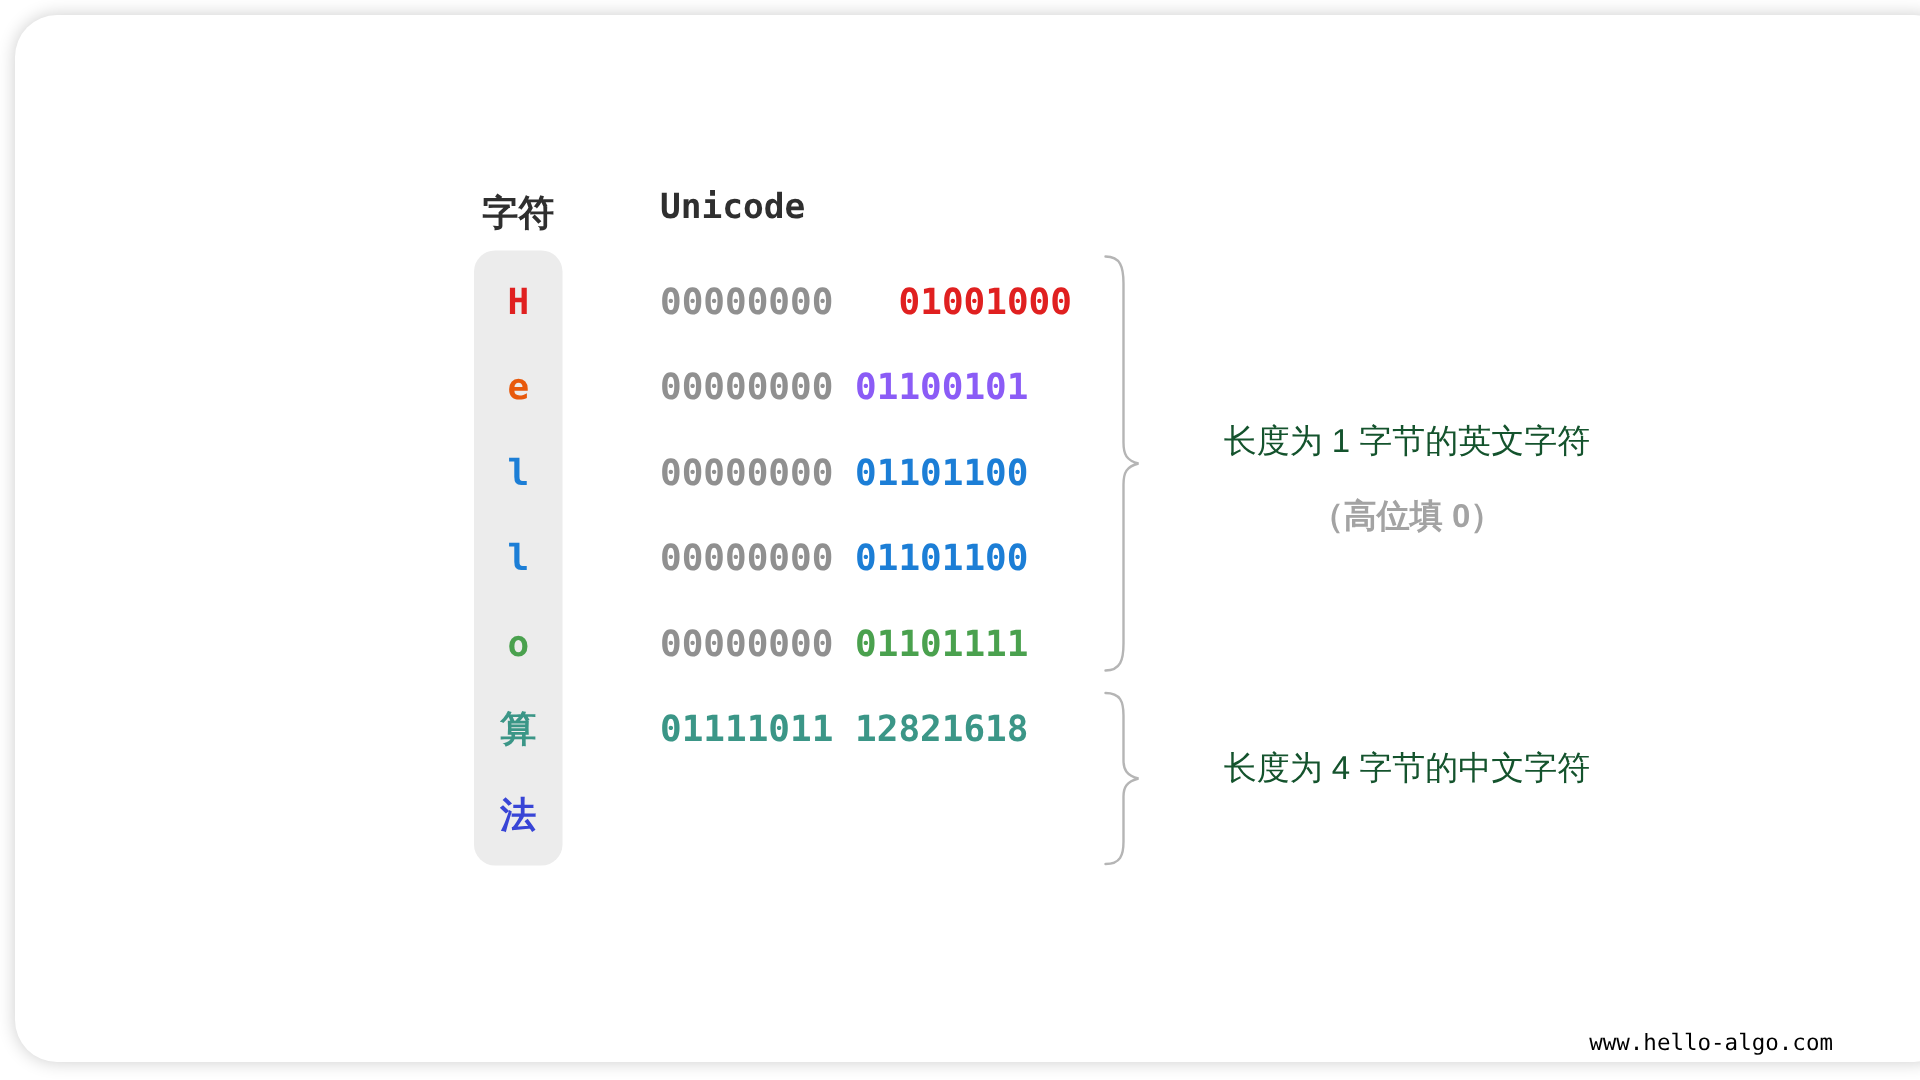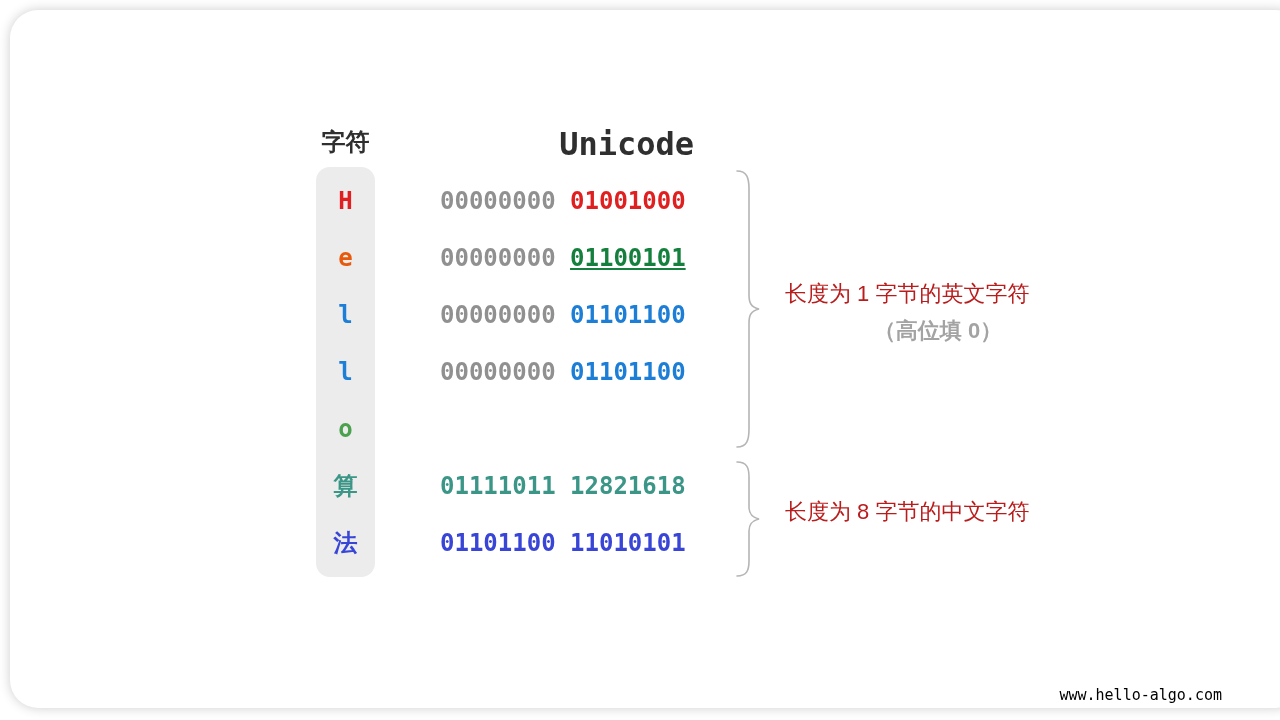--- a/index.html
+++ b/index.html
@@ -25,24 +25,24 @@
     left: 306px; top: 116px; width: 59px;
     text-align: center;
     font-family: "Liberation Sans", sans-serif;
     font-weight: bold;
     font-size: 24px;
     color: #2f2f2f;
   }
   .hdr-unicode {
     position: absolute;
     left: 430px; top: 115px; width: 254px;
-    text-align: right;
+    text-align: left;
     font-family: "DejaVu Sans Mono", monospace;
     font-weight: bold;
-    font-size: 32px;
+    font-size: 23px;
     color: #2f2f2f;
   }
   .char-col-bg {
     position: absolute;
     left: 306px; top: 157px;
     width: 59px; height: 410px;
     background: #ececec;
     border-radius: 14px;
   }
   .row {
@@ -67,31 +67,33 @@
     font-size: 24px;
     white-space: pre;
   }
   .brace {
     position: absolute;
   }
   .ann {
     position: absolute;
     left: 775px;
     width: 306px;
+    text-align: center;
     font-size: 22px;
-    color: #b91c1c;
+    color: #14532d;
   }
   .ann-sub {
     position: absolute;
     left: 775px;
     width: 306px;
     text-align: center;
     font-size: 22px;
     font-weight: bold;
     color: #a3a3a3;
+    margin-top: 13px;
   }
   .watermark {
     position: absolute;
     left: 1000px; top: 676px; width: 212px;
     text-align: right;
     font-family: "DejaVu Sans Mono", monospace;
     font-size: 15px;
     color: #000000;
   }
 </style>
@@ -100,59 +102,59 @@
 
 <div class="card">
 
   <div class="hdr-char">字符</div>
   <div class="hdr-unicode">Unicode</div>
 
   <div class="char-col-bg"></div>
 
   <div class="row" style="top:174px">
     <span class="ch" style="color: rgb(224, 32, 32);">H</span>
-    <span class="bin"><span style="color: rgb(144, 144, 144);">00000000</span><span> </span><span style="color: rgb(224, 32, 32);">01001000</span></span>
+    <span class="bin"><span style="color: rgb(144, 144, 144);">00000000</span><span> </span><span style="color: rgb(224, 32, 32); margin-left: 29px;">01001000</span></span>
   </div>
 
   <div class="row" style="top:231px">
     <span class="ch" style="color: rgb(232, 89, 12);">e</span>
-    <span class="bin"><span style="color: rgb(144, 144, 144);">00000000</span><span> </span><span style="color: #15803d; text-decoration: underline;">01100101</span></span>
+    <span class="bin"><span style="color: rgb(144, 144, 144);">00000000</span><span> </span><span style="color: #8b5cf6;">01100101</span></span>
   </div>
 
   <div class="row" style="top:288px">
     <span class="ch" style="color: rgb(28, 126, 214);">l</span>
     <span class="bin"><span style="color: rgb(144, 144, 144);">00000000</span><span> </span><span style="color: rgb(28, 126, 214);">01101100</span></span>
   </div>
 
   <div class="row" style="top:345px">
     <span class="ch" style="color: rgb(28, 126, 214);">l</span>
     <span class="bin"><span style="color: rgb(144, 144, 144);">00000000</span><span> </span><span style="color: rgb(28, 126, 214);">01101100</span></span>
   </div>
 
   <div class="row" style="top:402px">
     <span class="ch" style="color: rgb(74, 161, 78);">o</span>
+    <span class="bin"><span style="color: rgb(144, 144, 144);">00000000</span><span> </span><span style="color: rgb(74, 161, 78);">01101111</span></span>
   </div>
 
   <div class="row" style="top:459px">
     <span class="ch" style="color: rgb(59, 150, 135);">算</span>
     <span class="bin"><span style="color: rgb(59, 150, 135); margin-top: 32px;">01111011</span><span> </span><span style="color: rgb(59, 150, 135);">12821618</span></span>
   </div>
 
   <div class="row" style="top:516px">
     <span class="ch" style="color: rgb(56, 69, 214);">法</span>
-    <span class="bin"><span style="color: rgb(56, 69, 214);">01101100</span><span> </span><span style="color: rgb(56, 69, 214);">11010101</span></span>
   </div>
 
   <svg class="brace" style="left:724px; top:159px" width="28" height="280" viewBox="0 0 28 280">
     <path d="M 3 2 C 13 2, 15 9, 15 20 L 15 126 C 15 134, 17 138, 25 140 C 17 142, 15 146, 15 154 L 15 260 C 15 271, 13 278, 3 278" fill="none" stroke="#b5b5b5" stroke-width="1.6" stroke-linecap="round"></path>
   </svg>
 
   <svg class="brace" style="left:724px; top:450px" width="28" height="118" viewBox="0 0 28 118">
     <path d="M 3 2 C 13 2, 15 8, 15 17 L 15 47 C 15 53, 17 57, 25 59 C 17 61, 15 65, 15 71 L 15 101 C 15 110, 13 116, 3 116" fill="none" stroke="#b5b5b5" stroke-width="1.6" stroke-linecap="round"></path>
   </svg>
 
   <div class="ann" style="top:269px">长度为 1 字节的英文字符</div>
   <div class="ann-sub" style="top:306px">（高位填 0）</div>
-  <div class="ann" style="top:487px">长度为 8 字节的中文字符</div>
+  <div class="ann" style="top:487px">长度为 4 字节的中文字符</div>
 
   <div class="watermark">www.hello-algo.com</div>
 
 </div>
 
 </body></html>

